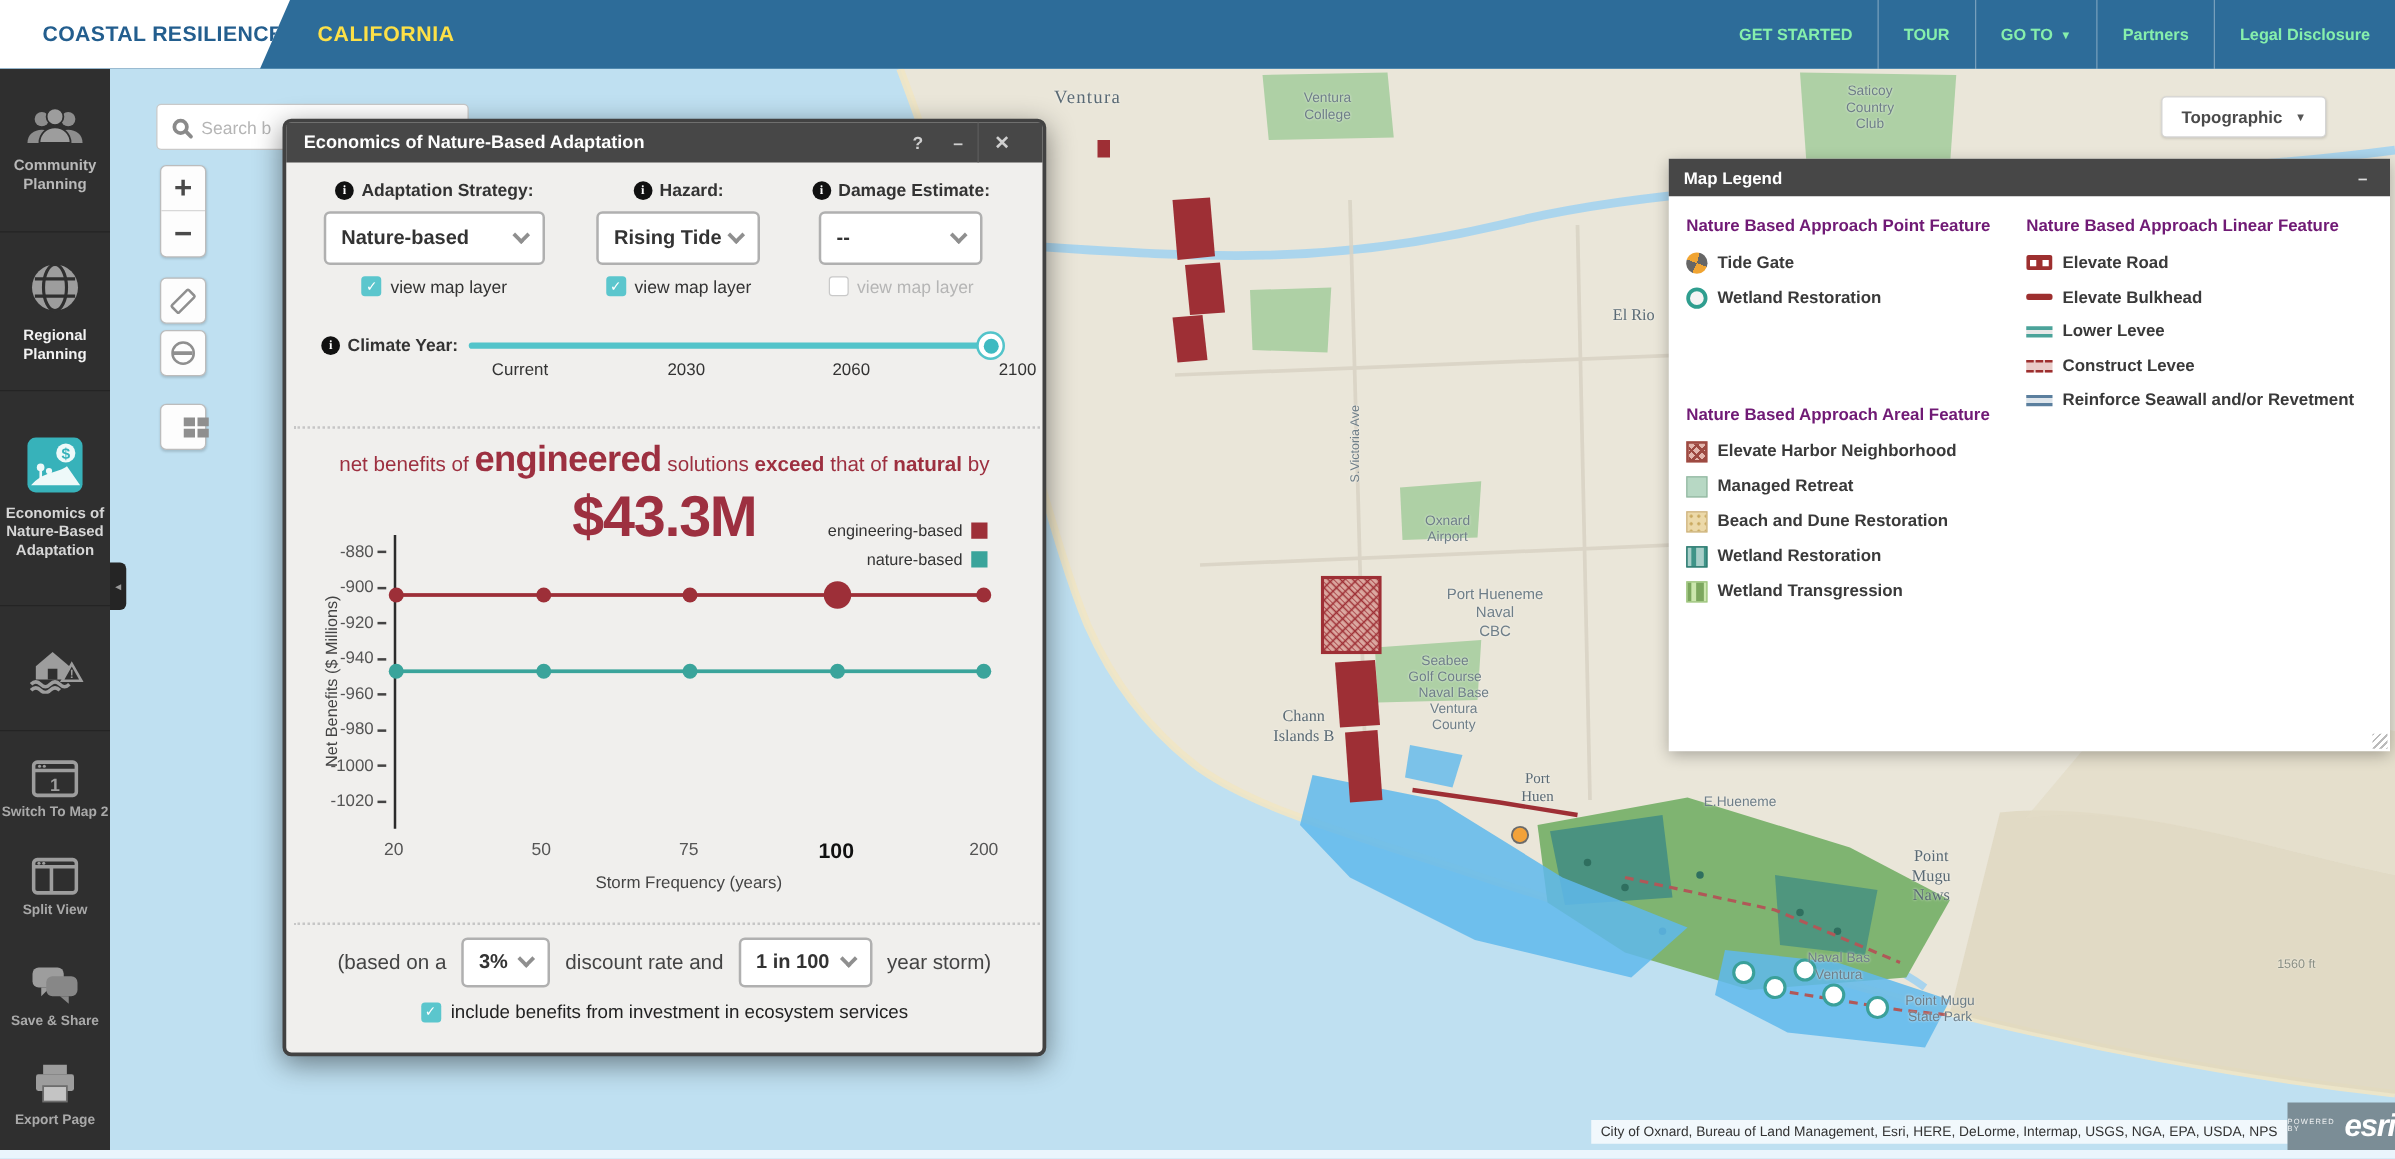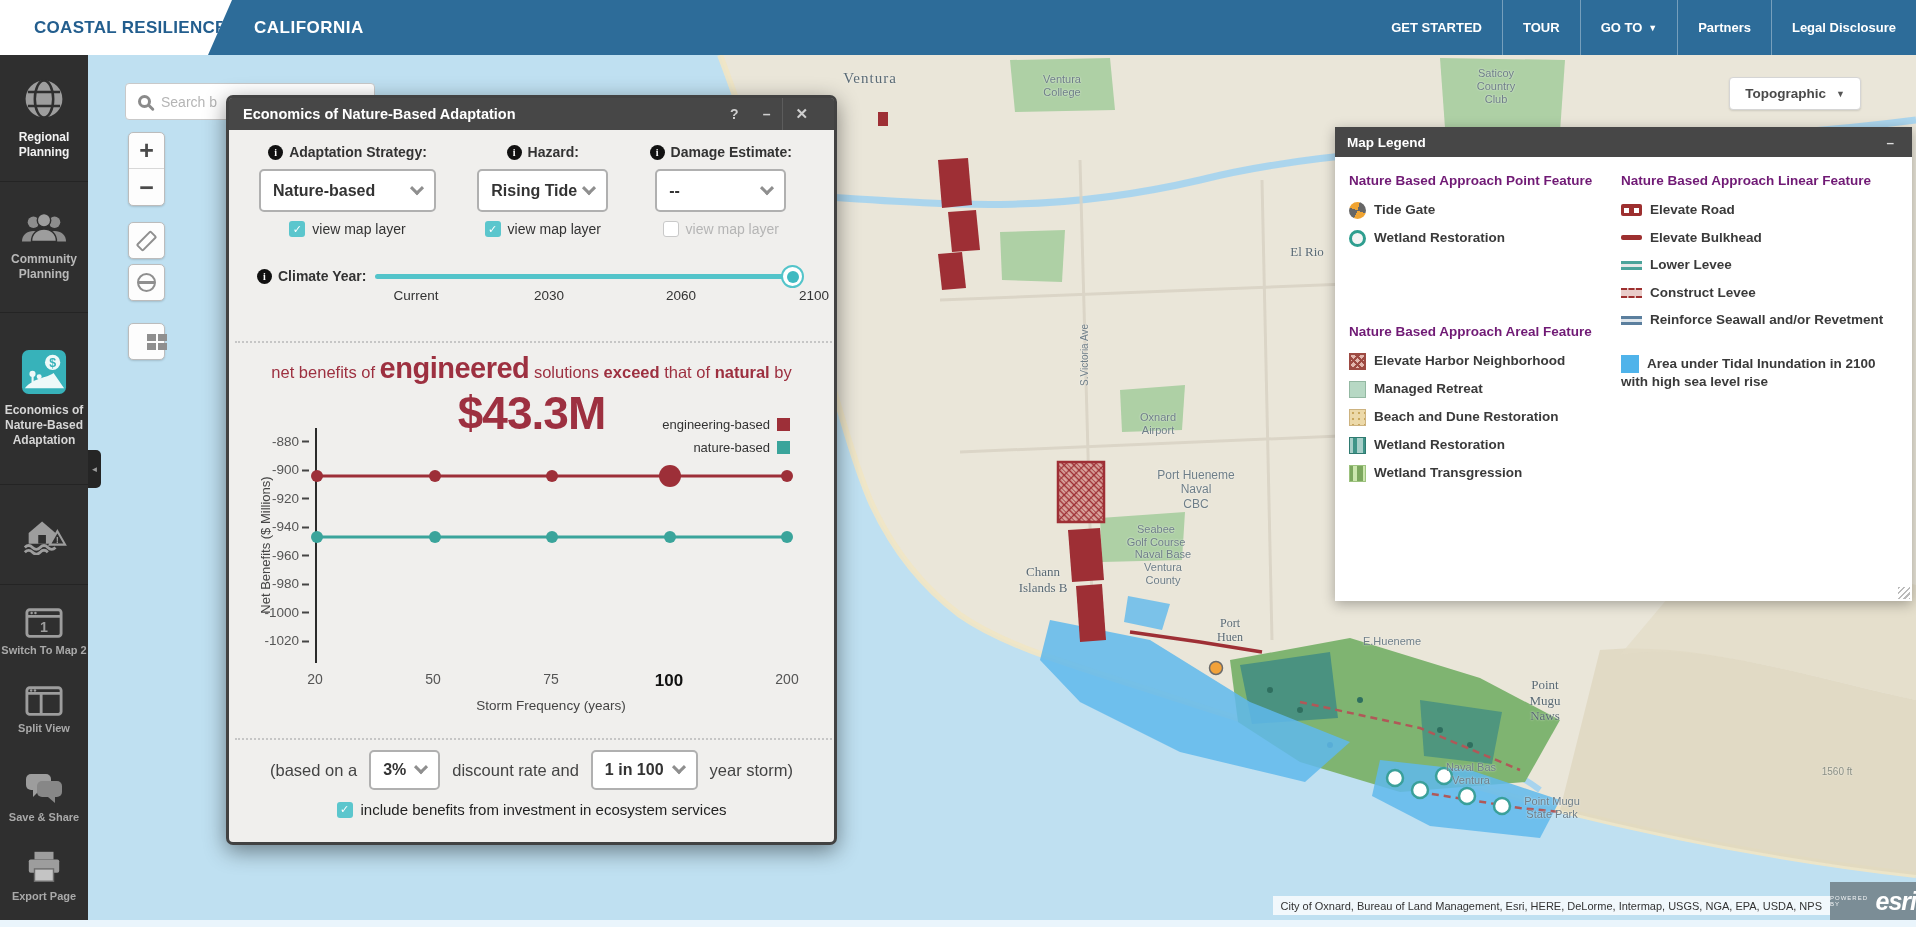--- a/index.html
+++ b/index.html
@@ -4,23 +4,23 @@
 <style>
   * { box-sizing: border-box; margin: 0; padding: 0; }
   html,body { width:1916px; height:927px; overflow:hidden; }
   body { font-family:"Liberation Sans", sans-serif; background:#dff0fa; }
   #app { position:relative; width:1916px; height:927px; overflow:hidden; background:#bfe0f1; }
 
   
   #topbar { position:absolute; left:0; top:0; width:1916px; height:55px; background:#2d6c99; z-index:60; display:flex; align-items:stretch; }
   #brand { position:relative; width:232px; background:#ffffff; clip-path:polygon(0 0,100% 0,calc(100% - 24px) 100%,0 100%); display:flex; align-items:center; padding-left:34px; }
   #brand span { color:#235e8e; font-weight:bold; font-size:17px; letter-spacing:.3px; }
-  #region { display:flex; align-items:center; padding-left:22px; color:#ffffff; font-weight:bold; font-size:17px; letter-spacing:.5px; }
+  #region { display:flex; align-items:center; padding-left:22px; color:#fde047; font-weight:bold; font-size:17px; letter-spacing:.5px; }
   #topnav { margin-left:auto; display:flex; align-items:stretch; }
-  .nav-item { display:flex; align-items:center; gap:6px; padding:0 20px; color:#ffffff; font-weight:bold; font-size:13px; border-left:1px solid rgba(255,255,255,.35); cursor:pointer; white-space:nowrap; }
+  .nav-item { display:flex; align-items:center; gap:6px; padding:0 20px; color:#86efac; font-weight:bold; font-size:13px; border-left:1px solid rgba(255,255,255,.35); cursor:pointer; white-space:nowrap; }
   .nav-item:first-child { border-left:none; }
   .nav-caret { font-size:9px; }
 
   
   #sidebar { position:absolute; left:0; top:55px; width:88px; height:865px; background:#2f2f2f; z-index:55; display:flex; flex-direction:column; }
   .sb-item { display:flex; flex-direction:column; align-items:center; justify-content:center; gap:8px; border-bottom:1px solid #242424; cursor:pointer; text-align:center; }
   .sb-label { font-size:12px; font-weight:bold; color:#b9b9b9; line-height:1.25; padding:0 3px; }
   .sb-label.bright { color:#f2f2f2; }
   .sb-label.lt { color:#d6d6d6; }
   #sb-regional{height:127px;} #sb-community{height:131px;} #sb-econ{height:172px;} #sb-flood{height:100px;}
@@ -173,38 +173,38 @@
       <div class="nav-item">
           <span>Partners</span>
         </div>
       <div class="nav-item">
           <span>Legal Disclosure</span>
         </div>
     </div>
   </div>
 
   <div id="sidebar">
-    <div class="sb-item" id="sb-regional">
-      <svg viewBox="0 0 40 40" width="46" height="46">
-          <circle cx="20" cy="20" r="16" fill="#9d9d9d"></circle>
-          <path d="M6 14h28M6 26h28" stroke="#2f2f2f" stroke-width="2.2" fill="none"></path>
-          <ellipse cx="20" cy="20" rx="8" ry="16" fill="none" stroke="#2f2f2f" stroke-width="2.2"></ellipse>
-        </svg>
-      <span class="sb-label bright">Regional Planning</span>
-    </div>
     <div class="sb-item" id="sb-community">
       <svg viewBox="0 0 48 32" width="46" height="32">
           <circle cx="13" cy="10" r="6" fill="#8d8d8d"></circle>
           <circle cx="35" cy="10" r="6" fill="#8d8d8d"></circle>
           <path d="M1 30c0-7 5.5-11 12-11s12 4 12 11z" fill="#8d8d8d"></path>
           <path d="M23 30c0-7 5.5-11 12-11s12 4 12 11z" fill="#8d8d8d"></path>
           <circle cx="24" cy="8" r="7" fill="#9d9d9d" stroke="#2f2f2f" stroke-width="1.5"></circle>
           <path d="M11 30c0-8 6-13 13-13s13 5 13 13z" fill="#9d9d9d" stroke="#2f2f2f" stroke-width="1.5"></path>
         </svg>
       <span class="sb-label">Community Planning</span>
+    </div>
+    <div class="sb-item" id="sb-regional">
+      <svg viewBox="0 0 40 40" width="46" height="46">
+          <circle cx="20" cy="20" r="16" fill="#9d9d9d"></circle>
+          <path d="M6 14h28M6 26h28" stroke="#2f2f2f" stroke-width="2.2" fill="none"></path>
+          <ellipse cx="20" cy="20" rx="8" ry="16" fill="none" stroke="#2f2f2f" stroke-width="2.2"></ellipse>
+        </svg>
+      <span class="sb-label bright">Regional Planning</span>
     </div>
     <div class="sb-item" id="sb-econ">
       <svg viewBox="0 0 48 48" width="46" height="46">
           <rect x="1" y="1" width="46" height="46" rx="7" fill="#37b2ba"></rect>
           <circle cx="33" cy="14" r="8" fill="#eef9f9"></circle>
           <text x="33" y="19" font-size="13" font-weight="bold" fill="#37b2ba" text-anchor="middle">$</text>
           <path d="M4 41 C14 29 26 31 34 25 L45 41 Z" fill="#eef9f9"></path>
           <circle cx="12" cy="26" r="3.2" fill="#eef9f9"></circle>
           <rect x="11" y="28" width="2.2" height="7" fill="#eef9f9"></rect>
           <circle cx="19" cy="29" r="2.6" fill="#eef9f9"></circle>
@@ -560,20 +560,19 @@
         <div class="lg-item"><span class="ic ic-transgression"></span><span>Wetland Transgression</span></div>
       </div>
       <div class="lg-col c2">
         <div class="lg-head">Nature Based Approach Linear Feature</div>
         <div class="lg-item"><span class="ic ic-road"></span><span>Elevate Road</span></div>
         <div class="lg-item"><span class="ic ic-bulkhead"></span><span>Elevate Bulkhead</span></div>
         <div class="lg-item"><span class="ic ic-lowerlevee"></span><span>Lower Levee</span></div>
         <div class="lg-item"><span class="ic ic-constructlevee"></span><span>Construct Levee</span></div>
         <div class="lg-item"><span class="ic ic-seawall"></span><span>Reinforce Seawall and/or Revetment</span></div>
         <div class="gap16"></div>
-        <div class="lg-item"><span class="ic ic-tidal"></span><span>Area under Tidal Inundation in 2100 with high sea level rise</span></div>
       </div>
     </div>
     <div id="lg-resize"></div>
   </div>
 
   <div id="bottomstrip"></div>
 </div>
 
 </body></html>

